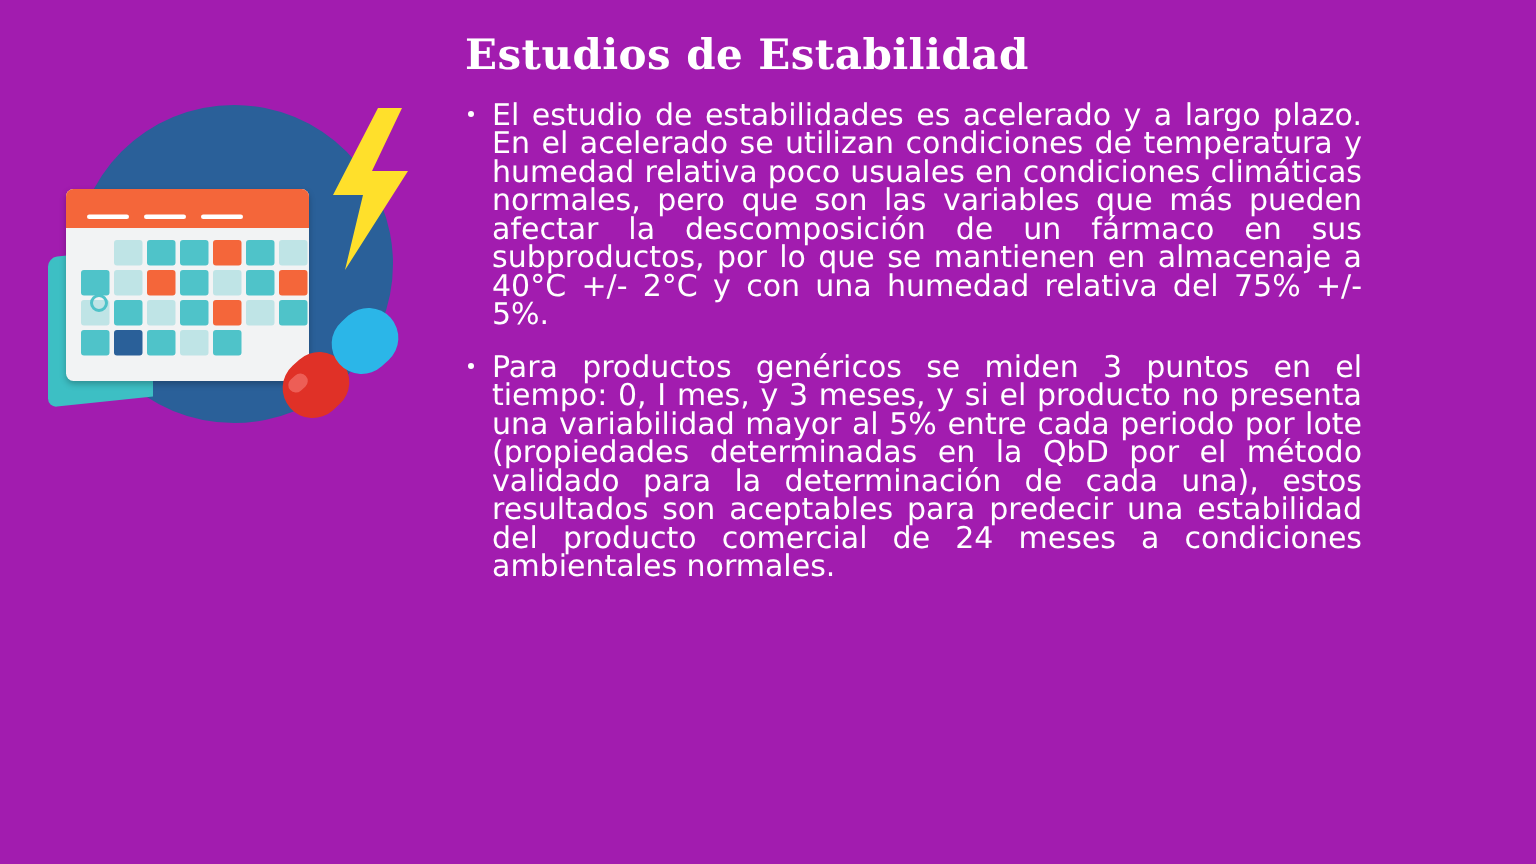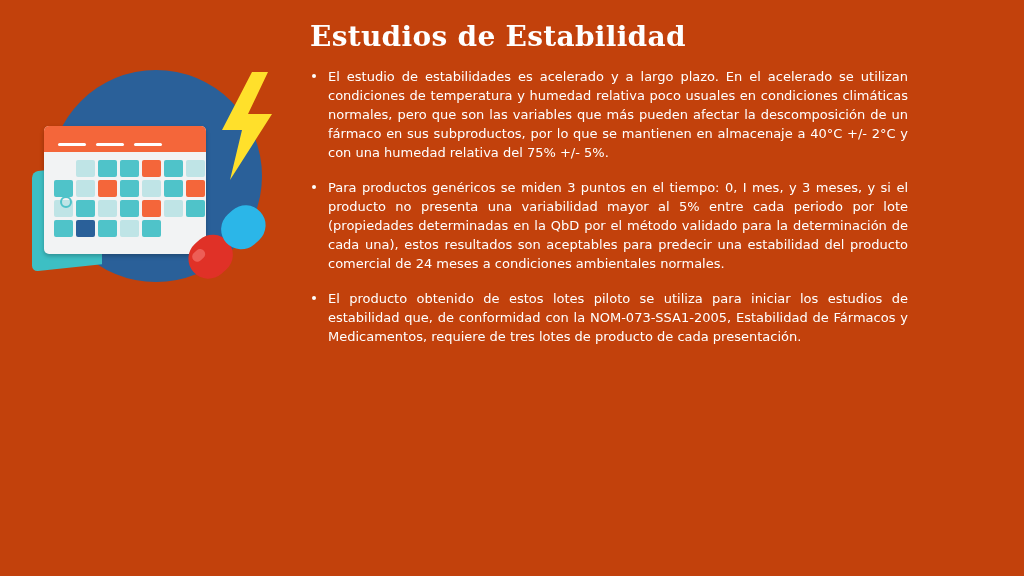--- a/index.html
+++ b/index.html
@@ -10,21 +10,21 @@
   body {
     width: 1024px;
     height: 576px;
     overflow: hidden;
     font-family: "DejaVu Sans", sans-serif;
   }
   .slide {
     position: relative;
     width: 1024px;
     height: 576px;
-    background: #c2410c;
+    background: #a21caf;
   }
 
   
   .illustration {
     position: absolute;
     left: 22px;
     top: 48px;
     width: 270px;
     height: 250px;
   }
@@ -132,21 +132,21 @@
     margin: 0 0 14px 0;
   }
   ul.bullets {
     list-style: none;
     margin: 0;
     padding: 0;
   }
   ul.bullets li {
     position: relative;
     color: #ffffff;
-    font-size: 13px;
+    font-size: 20px;
     line-height: 19px;
     text-align: justify;
     margin-bottom: 16px;
     padding-left: 18px;
   }
   ul.bullets li::before {
     content: "";
     position: absolute;
     left: 2px;
     top: 7px;
@@ -223,17 +223,16 @@
         </g>
       </svg>
     </div>
   </div>
 
   <div class="content">
     <h1 class="title">Estudios de Estabilidad</h1>
     <ul class="bullets">
       <li>El estudio de estabilidades es acelerado y a largo plazo. En el acelerado se utilizan condiciones de temperatura y humedad relativa poco usuales en condiciones climáticas normales, pero que son las variables que más pueden afectar la descomposición de un fármaco en sus subproductos, por lo que se mantienen en almacenaje a 40°C +/- 2°C y con una humedad relativa del 75% +/- 5%.</li>
       <li>Para productos genéricos se miden 3 puntos en el tiempo: 0, I mes, y 3 meses, y si el producto no presenta una variabilidad mayor al 5% entre cada periodo por lote (propiedades determinadas en la QbD por el método validado para la determinación de cada una), estos resultados son aceptables para predecir una estabilidad del producto comercial de 24 meses a condiciones ambientales normales.</li>
-      <li>El producto obtenido de estos lotes piloto se utiliza para iniciar los estudios de estabilidad que, de conformidad con la NOM-073-SSA1-2005, Estabilidad de Fármacos y Medicamentos, requiere de tres lotes de producto de cada presentación.</li>
     </ul>
   </div>
 
 </div>
 
 </body></html>

